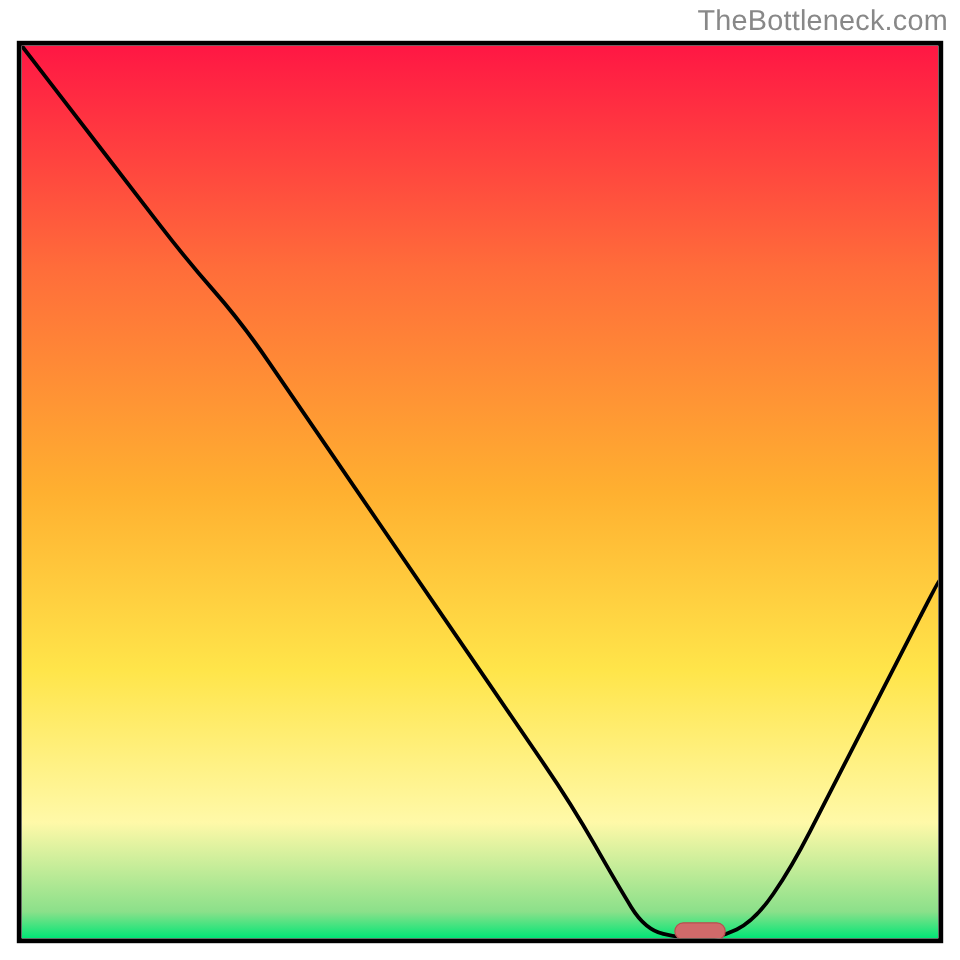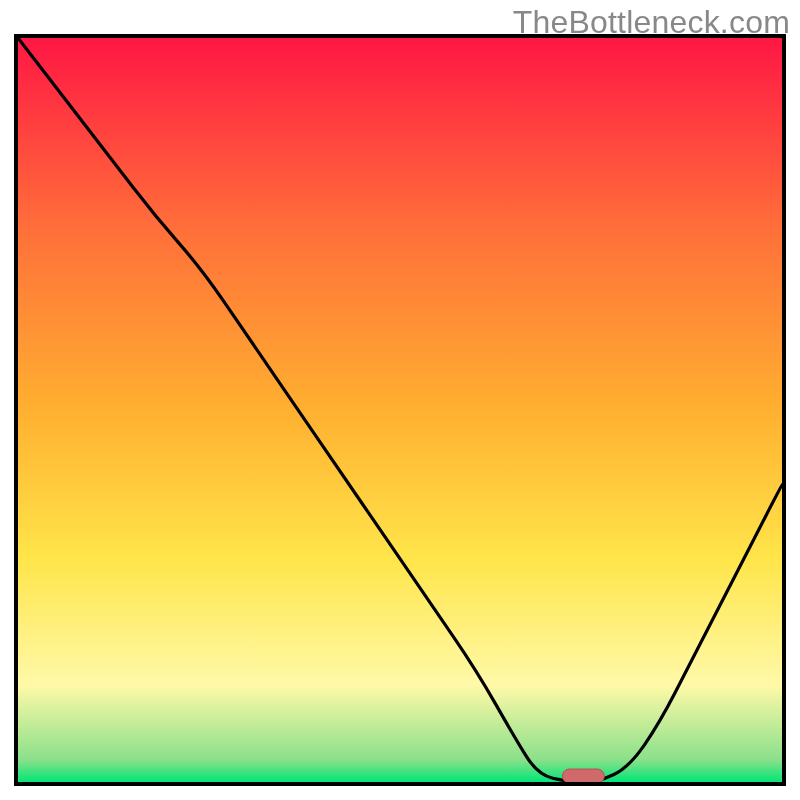--- a/index.html
+++ b/index.html
@@ -13,21 +13,21 @@
   }
   .outer {
     position: relative;
     width: 800px;
     height: 800px;
   }
   .watermark {
     position: absolute;
     top: 4px;
     right: 10px;
-    font-size: 32px;
+    font-size: 24px;
     font-weight: 500;
     color: #888888;
     letter-spacing: 0.2px;
   }
   .plot-frame {
     position: absolute;
     top: 34px;
     left: 14px;
     width: 772px;
     height: 752px;

